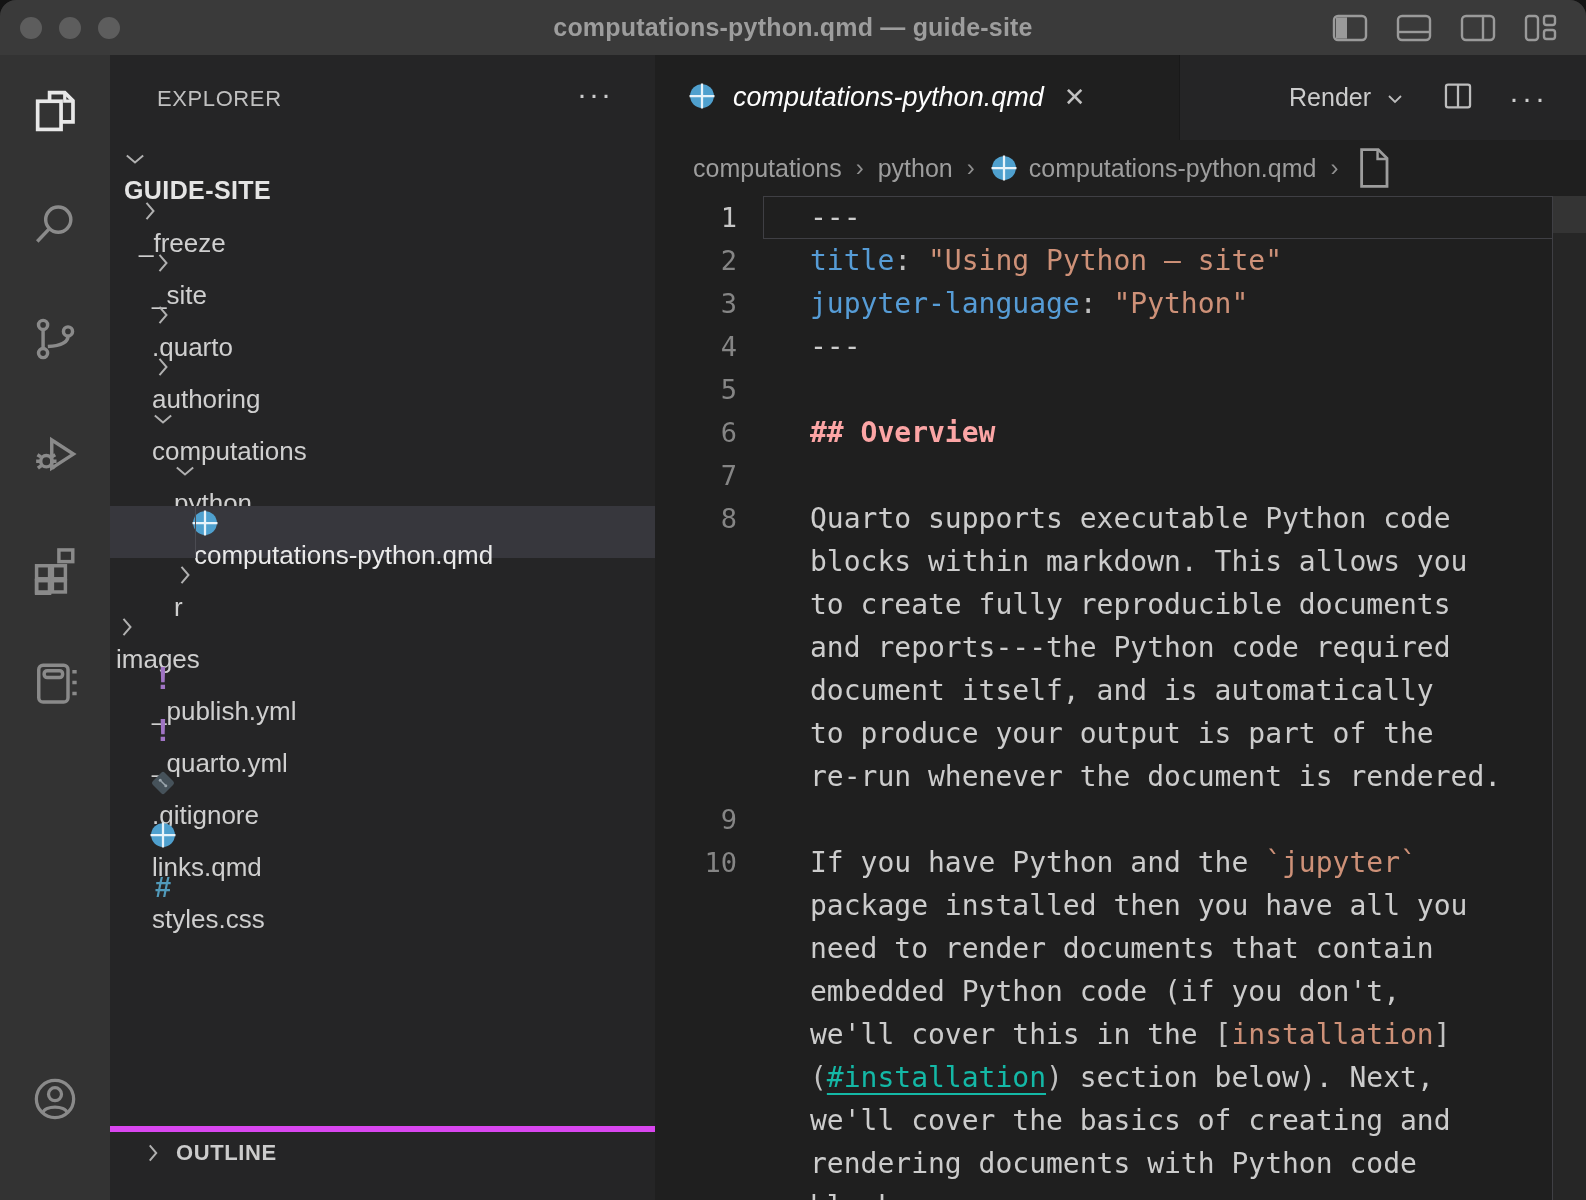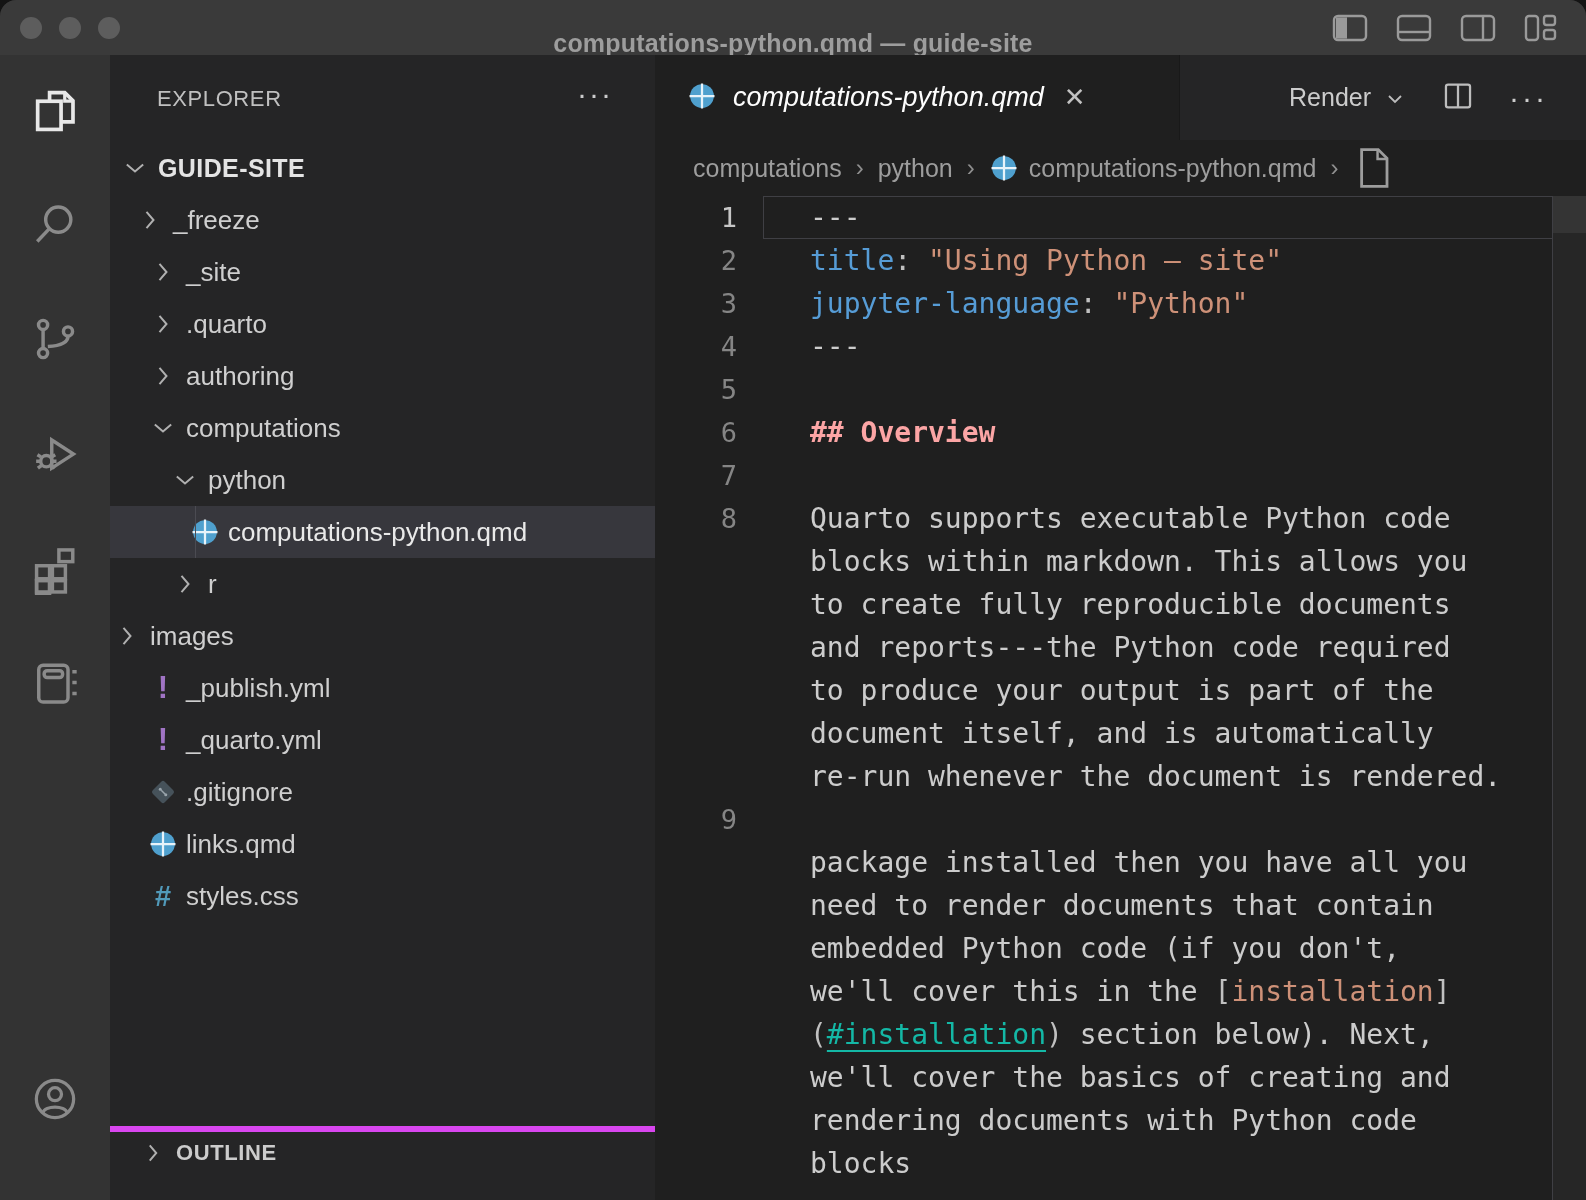--- a/index.html
+++ b/index.html
@@ -3,36 +3,36 @@
 <meta charset="utf-8">
 <style>
   html,body{margin:0;padding:0;background:#141414;}
   .window{position:relative;width:1586px;height:1200px;background:#1f1f1f;
     border-radius:16px 16px 0 0;overflow:hidden;
     font-family:"Liberation Sans",sans-serif;-webkit-font-smoothing:antialiased;}
   
   .titlebar{position:absolute;left:0;top:0;width:1586px;height:55px;background:#3a3a3a;}
   .traffic{position:absolute;top:17px;width:22px;height:22px;border-radius:50%;background:#5d5d5d;}
   .t1{left:20px}.t2{left:59px}.t3{left:98px}
-  .win-title{position:absolute;left:0;right:0;top:16px;height:55px;line-height:55px;text-align:center;
+  .win-title{position:absolute;left:0;right:0;top:0;height:55px;line-height:55px;text-align:center;
     color:#9d9d9d;font-size:25px;font-weight:bold;letter-spacing:.2px;}
   .layout-icons{position:absolute;right:28px;top:0;height:55px;display:flex;align-items:center;gap:28px;}
   .layout-icons svg{display:block}
   
   .main{position:absolute;left:0;top:55px;width:1586px;height:1145px;display:flex;}
   
   .activitybar{position:relative;width:110px;background:#333333;flex:none;}
   .ab-icon{position:absolute;left:29px;width:52px;height:52px;}
   
   .sidebar{position:relative;width:545px;background:#252526;flex:none;overflow:hidden;}
   .sb-header{position:absolute;left:0;top:0;width:100%;height:87px;}
   .sb-title{position:absolute;left:47px;top:31px;font-size:22px;color:#c0c0c0;letter-spacing:.6px;}
   .sb-more{position:absolute;right:42px;top:22px;font-size:30px;color:#cccccc;letter-spacing:2px;}
   .tree{position:absolute;left:0;top:87px;width:100%;}
-  .row{position:relative;height:52px;display:flex;align-items:center;color:#cfcfcf;font-size:26px;cursor:pointer;}
+  .row{position:relative;height:52px;display:flex;color:#cfcfcf;font-size:26px;cursor:pointer;flex-direction:column;}
   .row.selected{background:#37373d;color:#e9e9e9;}
   .row .twisty{width:34px;height:34px;flex:none;display:flex;align-items:center;justify-content:center;}
   .row .lbl{margin-left:6px;white-space:nowrap;}
   .row.root .lbl{font-weight:bold;font-size:25px;color:#e4e4e4;letter-spacing:.4px;}
   .yml-bang{font-weight:bold;font-size:31px;color:#a074c4;}
   .css-hash{font-weight:bold;font-size:29px;color:#519aba;}
   .guide{position:absolute;left:85px;top:0;bottom:0;width:1px;background:#4b4b52;}
   .outline-sec{position:absolute;left:0;top:1071px;width:100%;border-top:6px solid #d946ef;text-align:right;}
   .outline-row{display:flex;align-items:center;margin-top:8px;padding-left:30px;color:#cccccc;}
   .outline-row .lbl{font-weight:bold;font-size:22px;letter-spacing:.6px;margin-left:10px;}
@@ -395,33 +395,37 @@
           <div class="cline">
             <span class="gutter"></span>
             <span class="ctext"><span class="sg-p">to create fully reproducible documents</span></span>
           </div>
           <div class="cline">
             <span class="gutter"></span>
             <span class="ctext"><span class="sg-p">and reports---the Python code required</span></span>
           </div>
           <div class="cline">
             <span class="gutter"></span>
+            <span class="ctext"><span class="sg-p">document itself, and is automatically</span></span>
+          </div>
+          <div class="cline">
+            <span class="gutter"></span>
             <span class="ctext"><span class="sg-p">to produce your output is part of the</span></span>
-          </div>
-          <div class="cline">
-            <span class="gutter"></span>
-            <span class="ctext"><span class="sg-p">document itself, and is automatically</span></span>
           </div>
           <div class="cline">
             <span class="gutter"></span>
             <span class="ctext"><span class="sg-p">re-run whenever the document is rendered.</span></span>
           </div>
           <div class="cline">
             <span class="gutter">9</span>
             <span class="ctext"></span>
+          </div>
+          <div class="cline">
+            <span class="gutter">10</span>
+            <span class="ctext"><span class="sg-p">If you have Python and the </span><span class="sg-c">`jupyter`</span></span>
           </div>
           <div class="cline">
             <span class="gutter"></span>
             <span class="ctext"><span class="sg-p">package installed then you have all you</span></span>
           </div>
           <div class="cline">
             <span class="gutter"></span>
             <span class="ctext"><span class="sg-p">need to render documents that contain</span></span>
           </div>
           <div class="cline">

